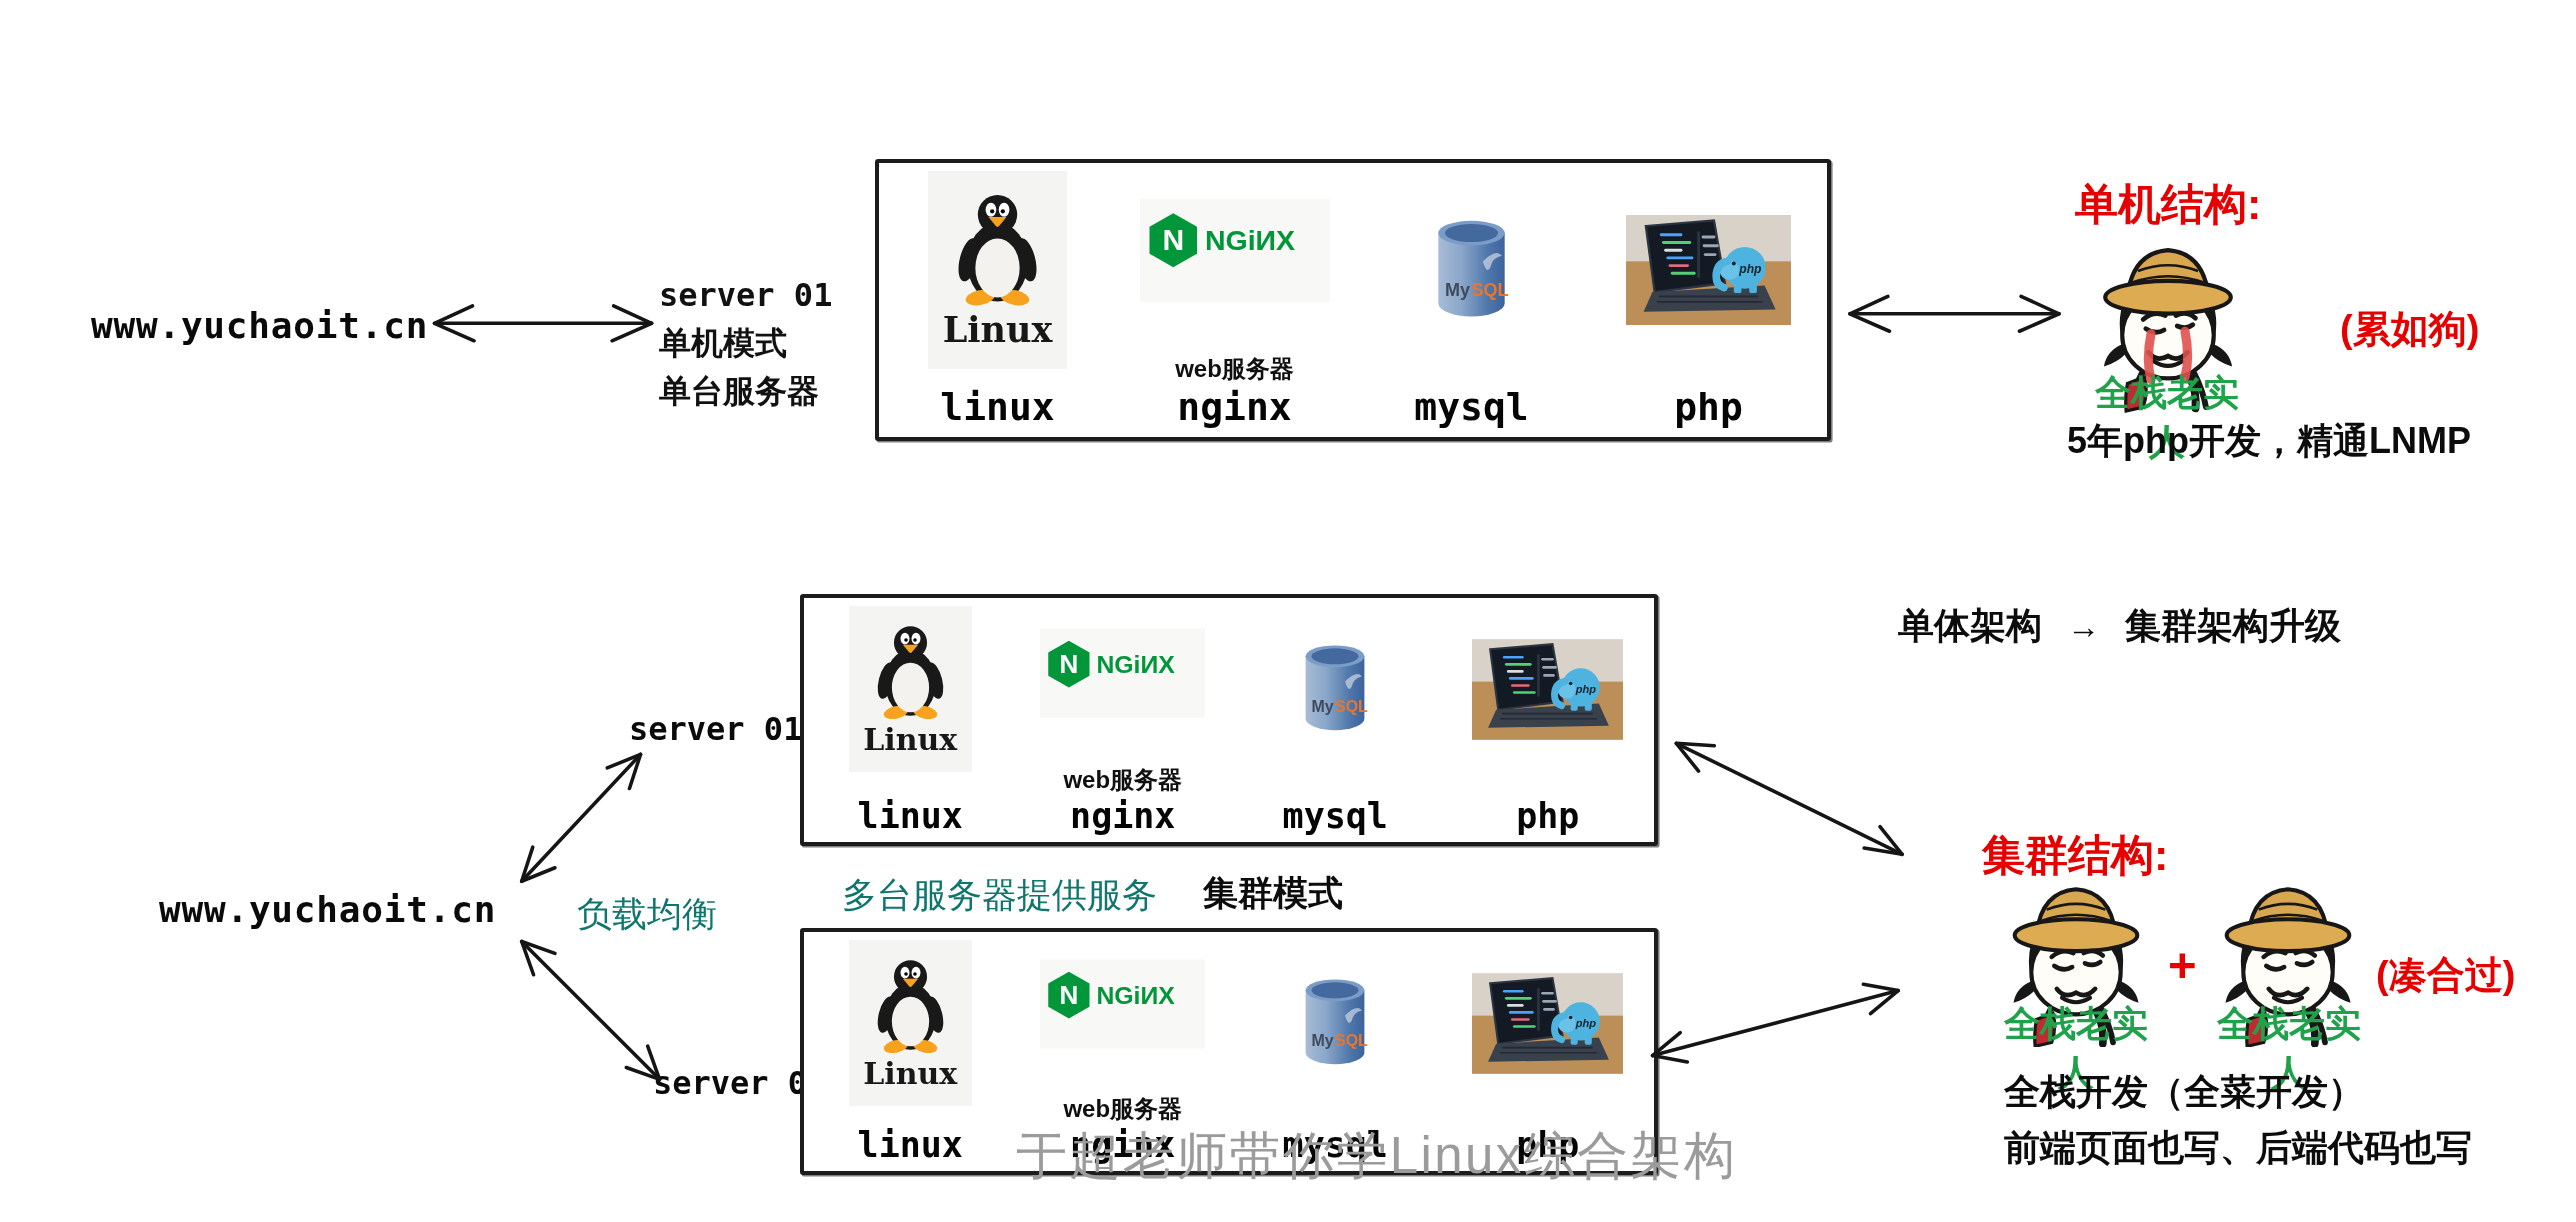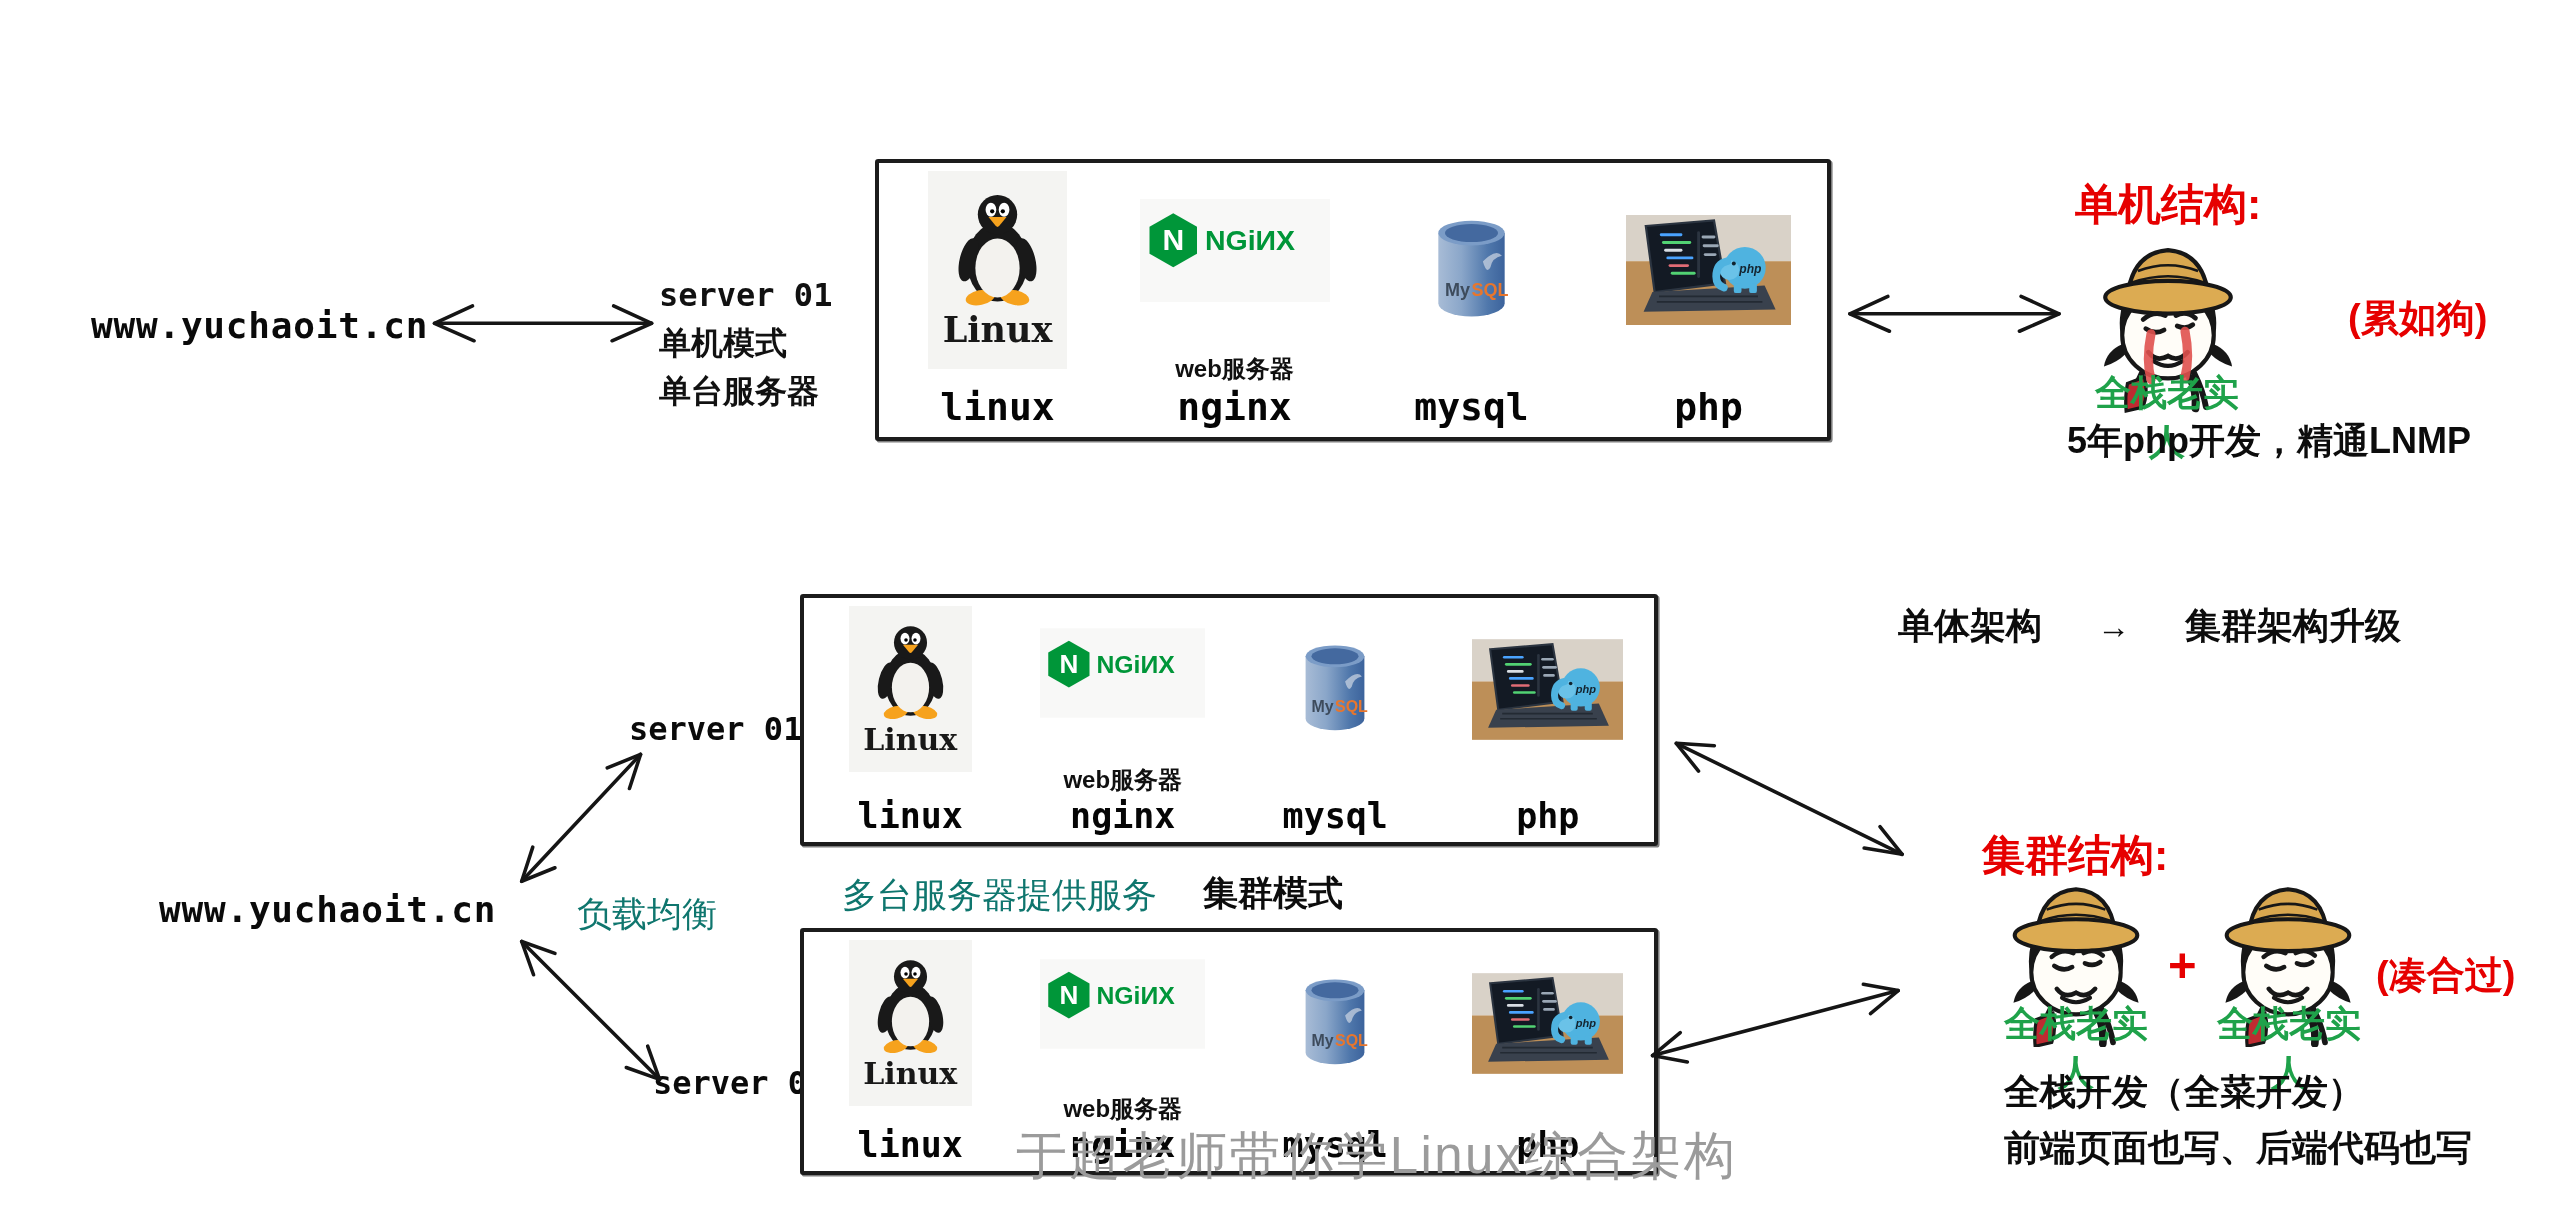--- a/index.html
+++ b/index.html
@@ -38,21 +38,21 @@
   .box.small .mysql-svg{width:84px;height:97px;}
   .box.big .php-svg{width:165px;height:110px;}
   .box.small .php-svg{width:151px;height:101px;}
 
   .red{color:#e60000;}
   .green{color:#1fa24a;}
   .result-heading{font-size:43px;font-weight:800;}
   .result-annot{font-size:38px;font-weight:700;}
   .meme-caption{font-size:36px;font-weight:bold;text-align:center;}
   .desc-text{font-size:36px;font-weight:600;color:#0c0c0c;}
-  .upgrade-row{display:flex;align-items:center;gap:55px;font-size:36px;font-weight:600;color:#0c0c0c;justify-content:flex-end;}
+  .upgrade-row{display:flex;align-items:center;gap:25px;font-size:36px;font-weight:600;color:#0c0c0c;justify-content:flex-end;}
   .upgrade-arrow{font-size:33px;font-weight:bold;}
   .plus-sign{font-size:49px;font-weight:800;}
   .note-text{font-size:35px;font-weight:400;color:#0f766e;}
   .mode-text{font-size:35px;font-weight:700;color:#0c0c0c;}
   .watermark{font-size:51px;font-weight:500;color:#9b9b9b;letter-spacing:2.4px;z-index:9;white-space:nowrap;}
   .arrows-overlay{position:absolute;left:0;top:0;width:2576px;height:1222px;pointer-events:none;}
   .arrows-overlay path{stroke:#151515;stroke-width:4.5;fill:none;stroke-linecap:round;}
 </style>
 </head>
 <body>
@@ -186,21 +186,21 @@
       <div class="caption">php</div>
     </div>
   </div>
 
   <div class="abs red result-heading" style="left:2075px;top:176px;">单机结构:</div>
   <svg class="abs" style="left:2083px;top:220px;" width="170" height="212" viewBox="0 0 130 132">
     <use href="#meme-g"></use>
     <path d="M52 72 q-4 20 0 35" stroke="#e0514e" stroke-width="7" fill="none" stroke-linecap="round" opacity="0.9"></path>
     <path d="M78 70 q4 20 0 35" stroke="#e0514e" stroke-width="7" fill="none" stroke-linecap="round" opacity="0.9"></path>
   </svg>
-  <div class="abs red result-annot" style="left:2340px;top:293px;margin-left:8px;">(累如狗)</div>
+  <div class="abs red result-annot" style="left:2340px;top:304px;">(累如狗)</div>
   <div class="abs green meme-caption" style="left:2078px;top:369px;width:178px;">全栈老实人</div>
   <div class="abs desc-text" style="left:2067px;top:417px;">5年php开发，精通LNMP</div>
 
   <div class="abs upgrade-row" style="left:1898px;top:602px;">
     <span>单体架构</span>
     <span class="upgrade-arrow">→</span>
     <span>集群架构升级</span>
   </div>
 
   <div class="abs mono domain-text" style="left:159px;top:889px;">www.yuchaoit.cn</div>

